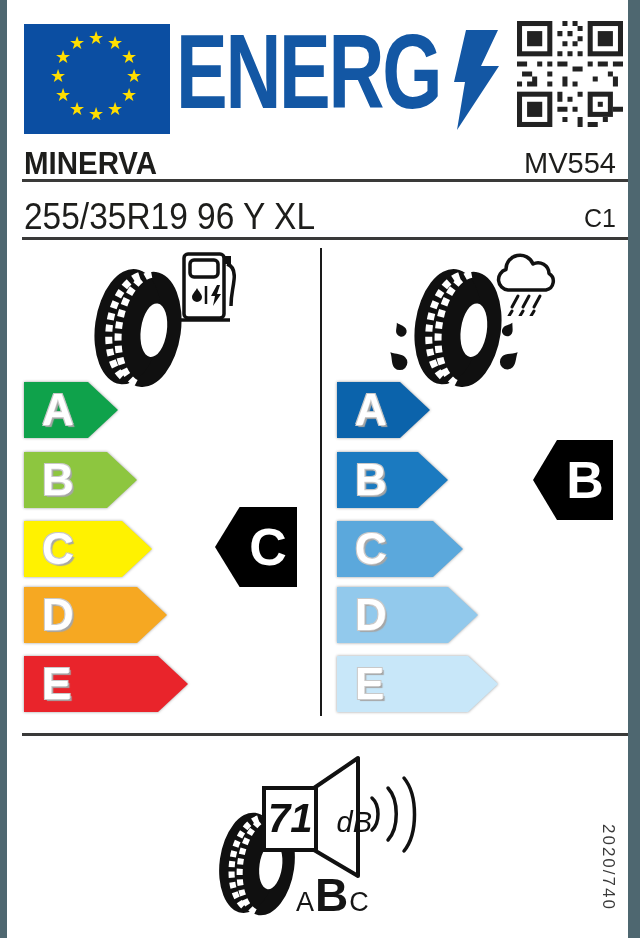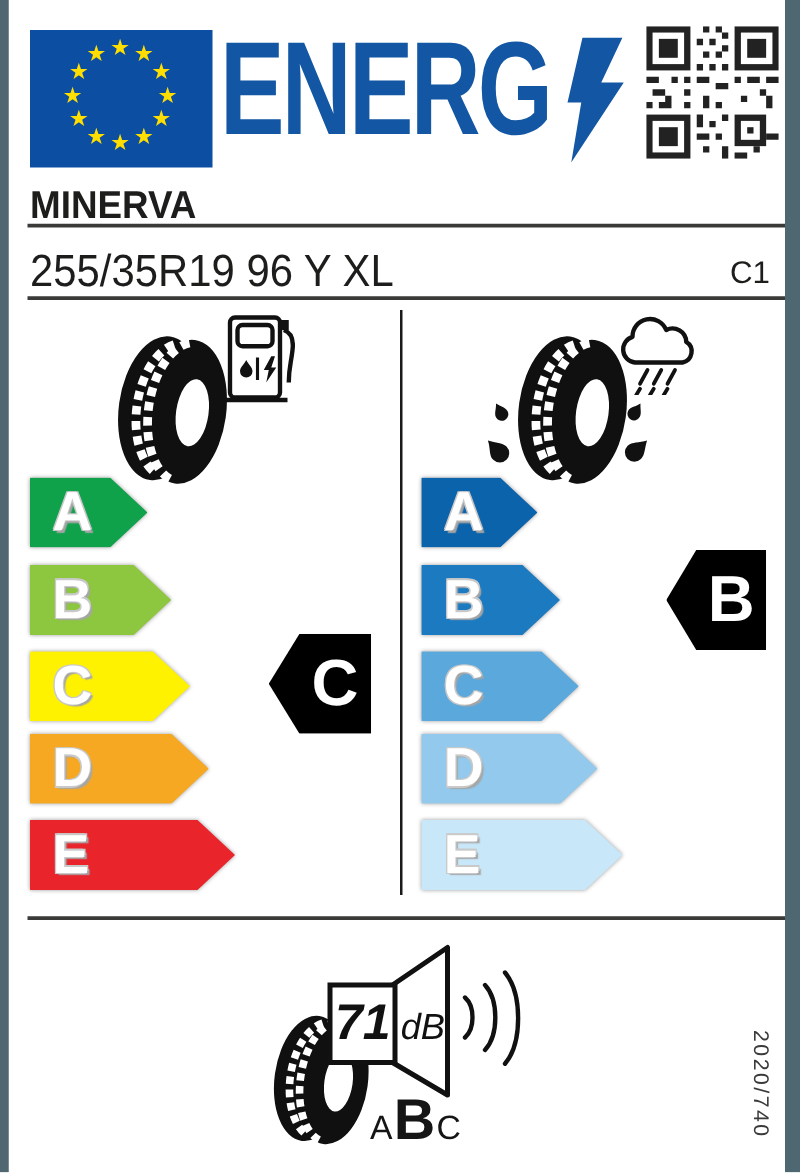--- a/index.html
+++ b/index.html
@@ -58,21 +58,21 @@
      clip-path:polygon(0 50%, 30% 0, 100% 0, 100% 100%, 30% 100%);}
   .pointer span{font-size:52px;font-weight:bold;color:#fff;margin-left:24px;}
   .pointer.fuel-rating{left:215px;top:507px;width:82px;height:80px;}
   .pointer.wet-rating{left:533px;top:440px;width:80px;height:80px;}
 
   .icon-abs{position:absolute;}
 
   
   .noise-text{position:absolute;left:268px;top:796px;display:flex;align-items:baseline;font-style:italic;}
   .noise-val{font-size:40px;font-weight:bold;color:#111;}
-  .noise-unit{font-size:29px;color:#111;margin-left:8px;}
+  .noise-unit{font-size:29px;color:#111;margin-left:24px;}
   .noise-abc{position:absolute;left:296px;top:868px;display:flex;align-items:baseline;color:#151515;}
   .noise-abc .s{font-size:27px;}
   .noise-abc .b{font-size:46px;font-weight:bold;margin:0 1px;}
 
   .regulation{position:absolute;right:22px;top:824px;writing-mode:vertical-rl;
      font-size:17px;color:#3a3a3a;letter-spacing:2px;}
 </style>
 </head>
 <body>
 
@@ -114,20 +114,21 @@
         <rect x="5" y="75" width="25" height="25" fill="#fff"></rect>
         <rect x="10" y="80" width="15" height="15"></rect>
       <rect x="70" y="70" width="25" height="25"></rect>
         <rect x="75" y="75" width="15" height="15" fill="#fff"></rect>
         <rect x="80" y="80" width="5" height="5"></rect>
       <path d="M45 0h5v5h-5zM55 0h5v5h-5zM60 5h5v5h-5zM40 10h5v5h-5zM50 10h5v5h-5zM60 15h5v5h-5zM45 20h5v5h-5zM55 20h5v5h-5zM40 30h5v5h-5zM50 30h5v5h-5zM60 30h5v5h-5zM30 40h5v5h-5zM30 50h5v5h-5zM30 60h5v5h-5zM0 40h10v5h-10zM20 40h5v5h-5zM5 50h10v5h-10zM15 55h5v5h-5zM0 60h5v5h-5zM10 60h10v5h-10zM40 40h10v5h-10zM55 45h10v5h-10zM70 40h5v5h-5zM80 40h10v5h-10zM95 40h10v5h-10zM90 50h5v5h-5zM75 55h5v5h-5zM45 55h5v10h-5zM55 60h5v5h-5zM95 55h5v10h-5zM40 70h5v10h-5zM50 75h5v5h-5zM60 70h5v5h-5zM40 85h10v5h-10zM55 85h5v5h-5zM45 95h5v5h-5zM60 95h5v10h-5zM70 100h10v5h-10zM85 95h5v5h-5zM95 85h10v5h-10z"></path>
     </g>
   </svg>
 
   <div class="brand">MINERVA</div>
+  <div class="model">MV554</div>
   <div class="rule r1"></div>
   <div class="size">255/35R19 96 Y XL</div>
   <div class="tclass">C1</div>
   <div class="rule r2"></div>
 
   <div class="vdivider"></div>
 
   <svg width="0" height="0" style="position:absolute">
     <defs>
       <g id="tiresym">

